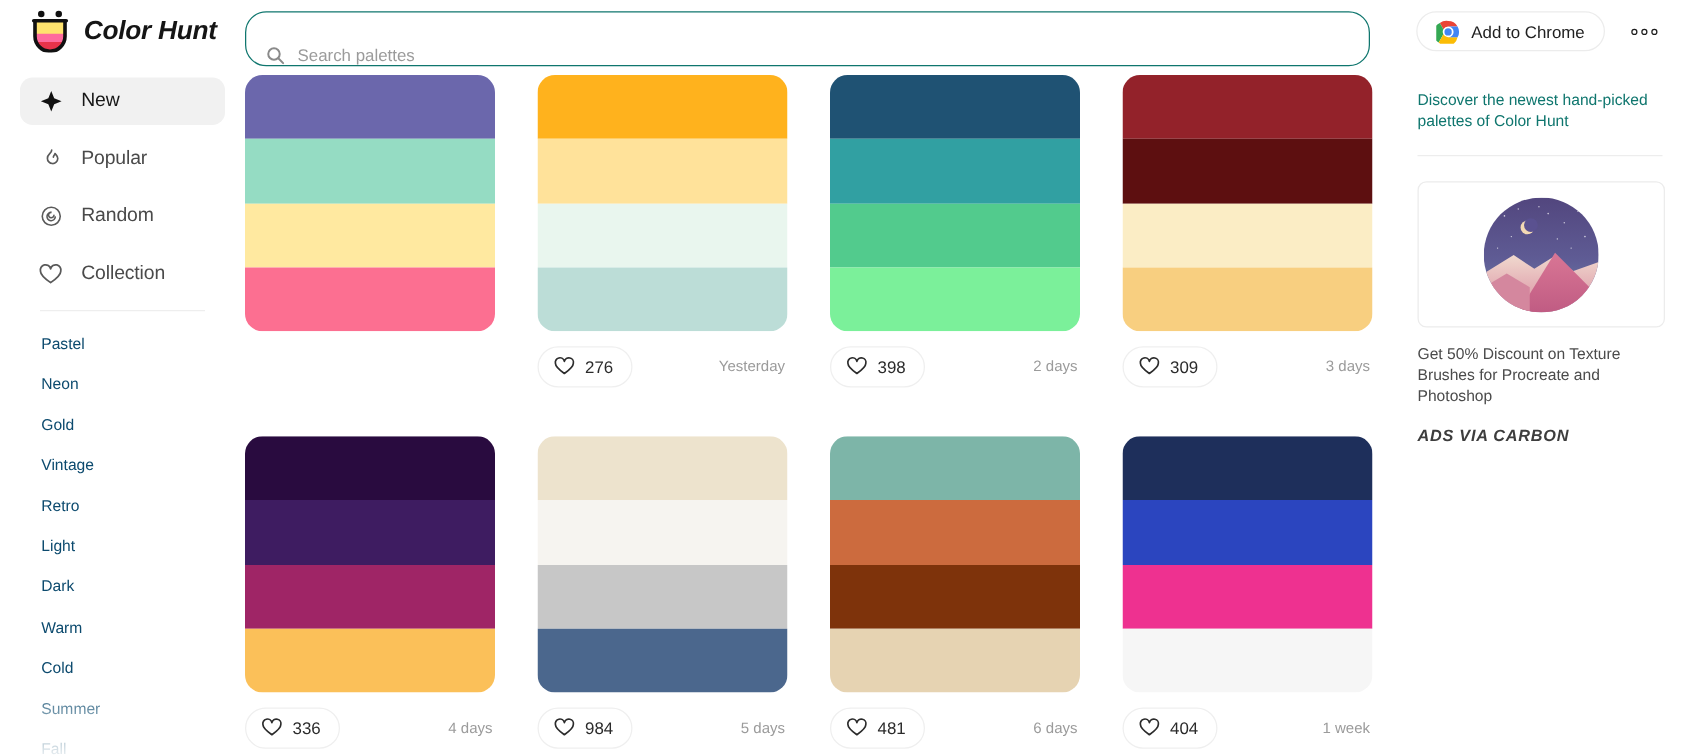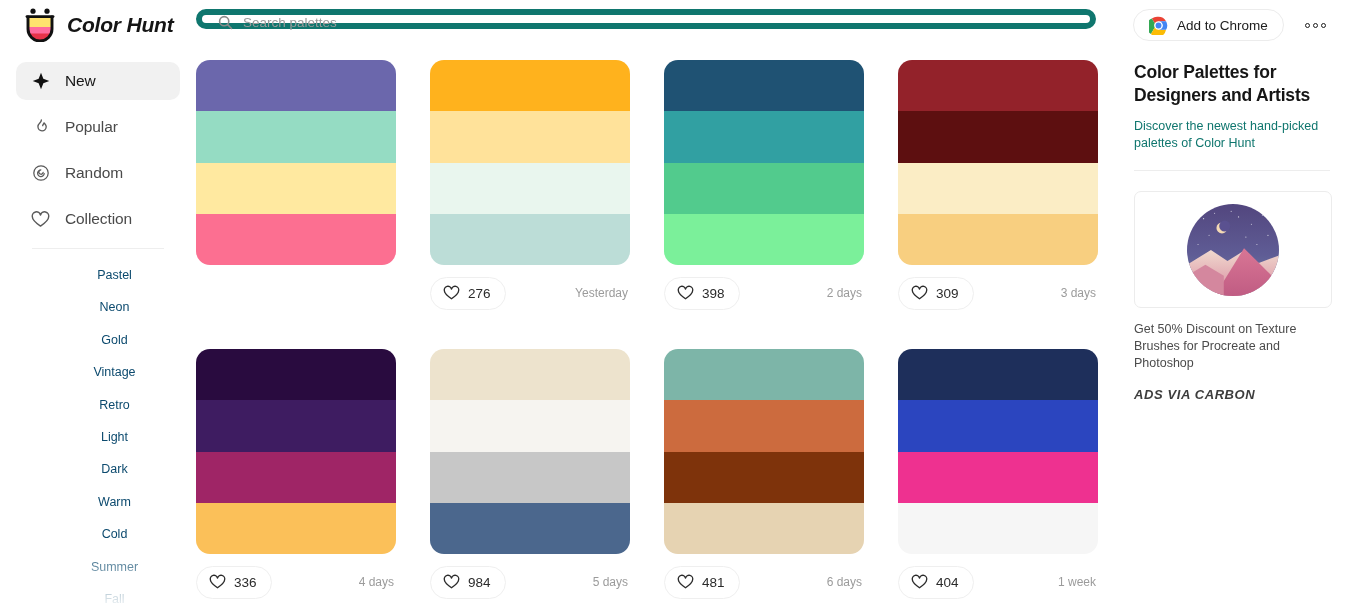--- a/index.html
+++ b/index.html
@@ -18,24 +18,24 @@
     width: 1348px; height: 50px;
     display: flex; align-items: center;
     background: #fff;
   }
   .brand { display: flex; align-items: center; gap: 11px; padding-left: 24px; width: 196px; font-style: italic; }
   .logo { width: 32px; height: 34px; flex: none; }
   .brand-name { font-size: 21px; font-weight: 700; letter-spacing: -0.2px; color: #151515; }
 
   .search-wrap {
     position: absolute; left: 196px; top: 9px;
-    width: 900px; height: 20px;
-    display: flex; align-items: flex-start;
+    width: 900px; height: 44px;
+    display: flex; align-items: flex-end;
     background: #fff;
-    border: 6px solid #0f766e;
+    border: 1px solid #0f766e;
     border-radius: 17px;
     padding: 0 16px;
     gap: 10px;
   }
   .search-icon { width: 15px; height: 15px; flex: none; color: #8a8a8a; }
   .search-input {
     border: none; outline: none; background: transparent;
     font-family: "Liberation Sans", sans-serif;
     font-size: 13.5px; color: #3d3d3d; width: 100%;
   }
@@ -58,21 +58,20 @@
     cursor: pointer; background: none; border: none;
   }
   .dots-btn i { width: 5px; height: 5px; border: 1.4px solid #1d1d1d; border-radius: 50%; display: block; }
 
   
   .sidebar {
     position: absolute; top: 50px; left: 0;
     width: 196px; height: 555px;
     padding-top: 12px;
     overflow: hidden;
-    text-align: center;
   }
   .nav-item {
     display: flex; align-items: center; gap: 14px;
     margin: 0 16px 8px 16px;
     height: 38px; padding: 0 14px;
     border-radius: 10px; cursor: pointer;
     color: #4a4a4a;
   }
   .nav-item.active { background: #f1f1f1; color: #151515; }
   .nav-item .ico { width: 21px; height: 21px; flex: none; display: flex; align-items: center; justify-content: center; }
@@ -375,21 +374,20 @@
                 </svg></span>
               <span class="like-count">404</span>
             </div>
             <div class="time">1 week</div>
           </div>
         </div>
       </div>
   </div>
 
   <div class="rail">
-    <h1>Color Palettes for Designers and Artists</h1>
     <p class="sub">Discover the newest hand-picked palettes of Color Hunt</p>
     <div class="rail-divider"></div>
 
     <div class="ad-card">
       <span class="ad-img">
         <svg viewBox="0 0 100 100" width="92" height="92">
           <defs>
             <clipPath id="adclip">
                 <circle cx="50" cy="50" r="50"></circle>
               </clipPath>

